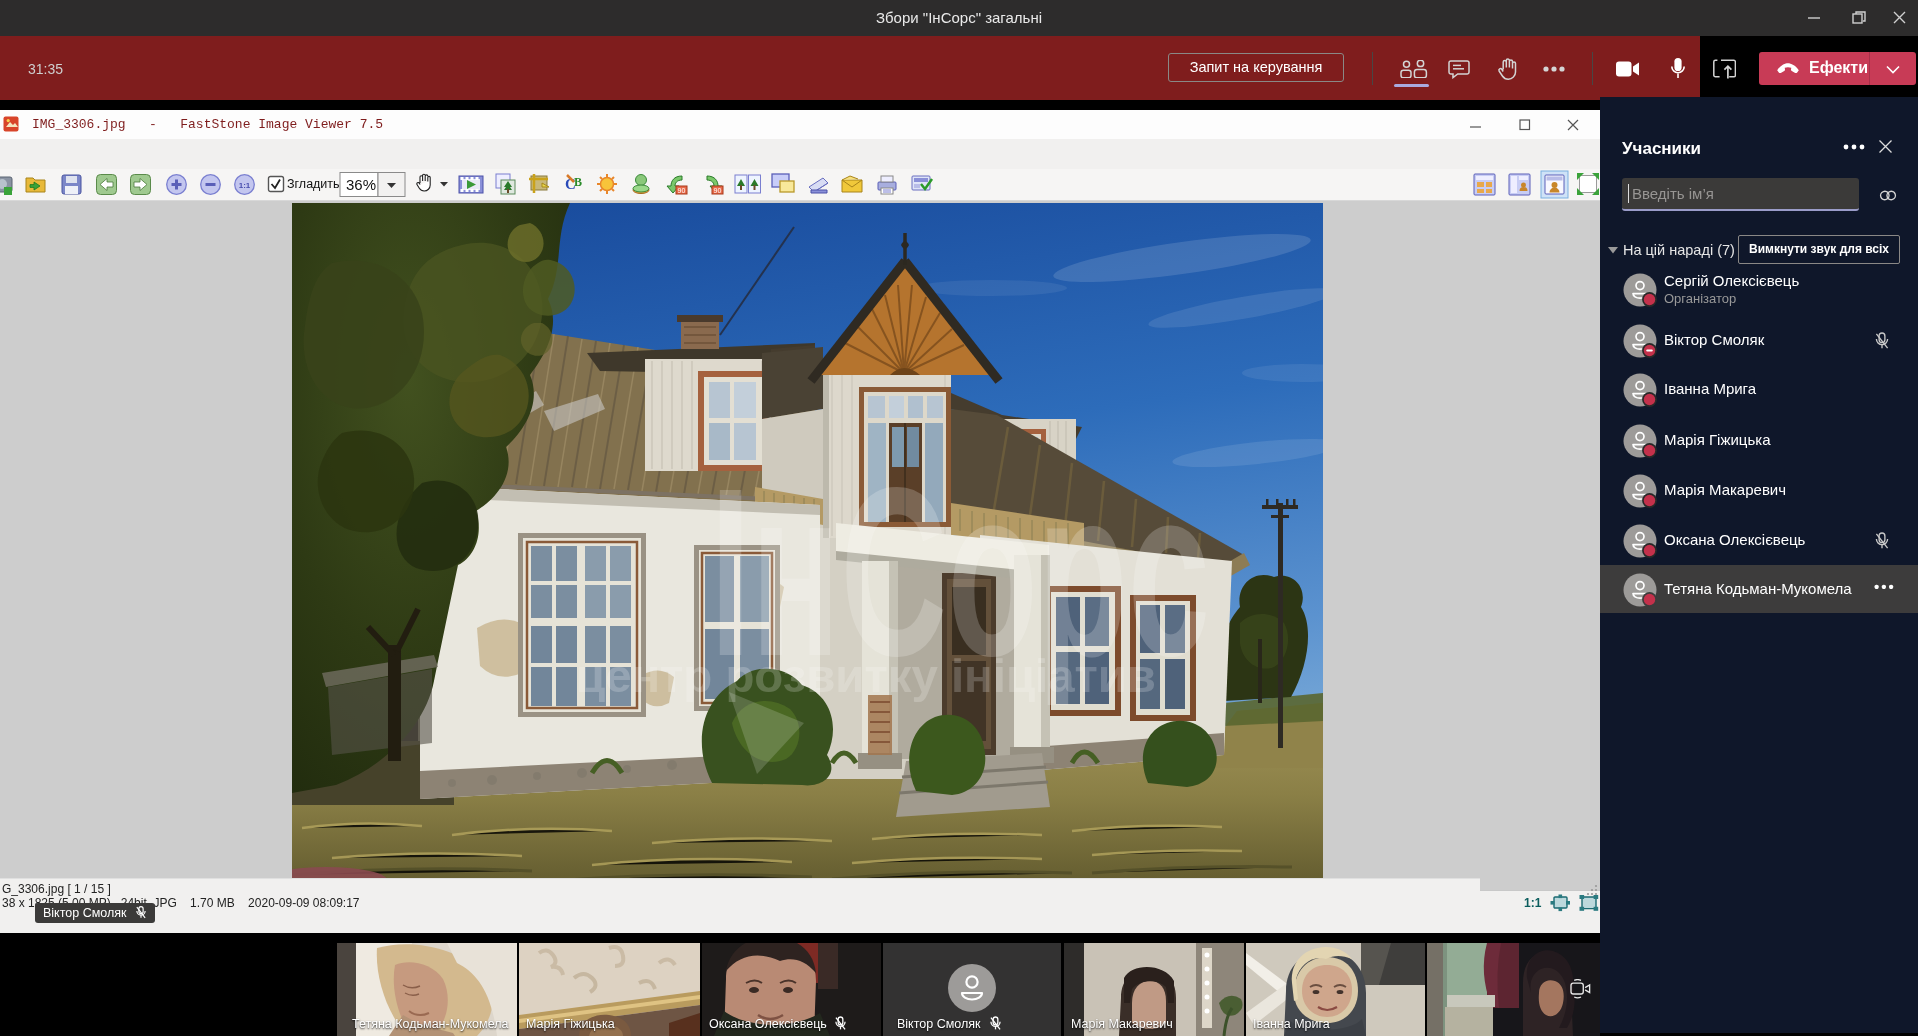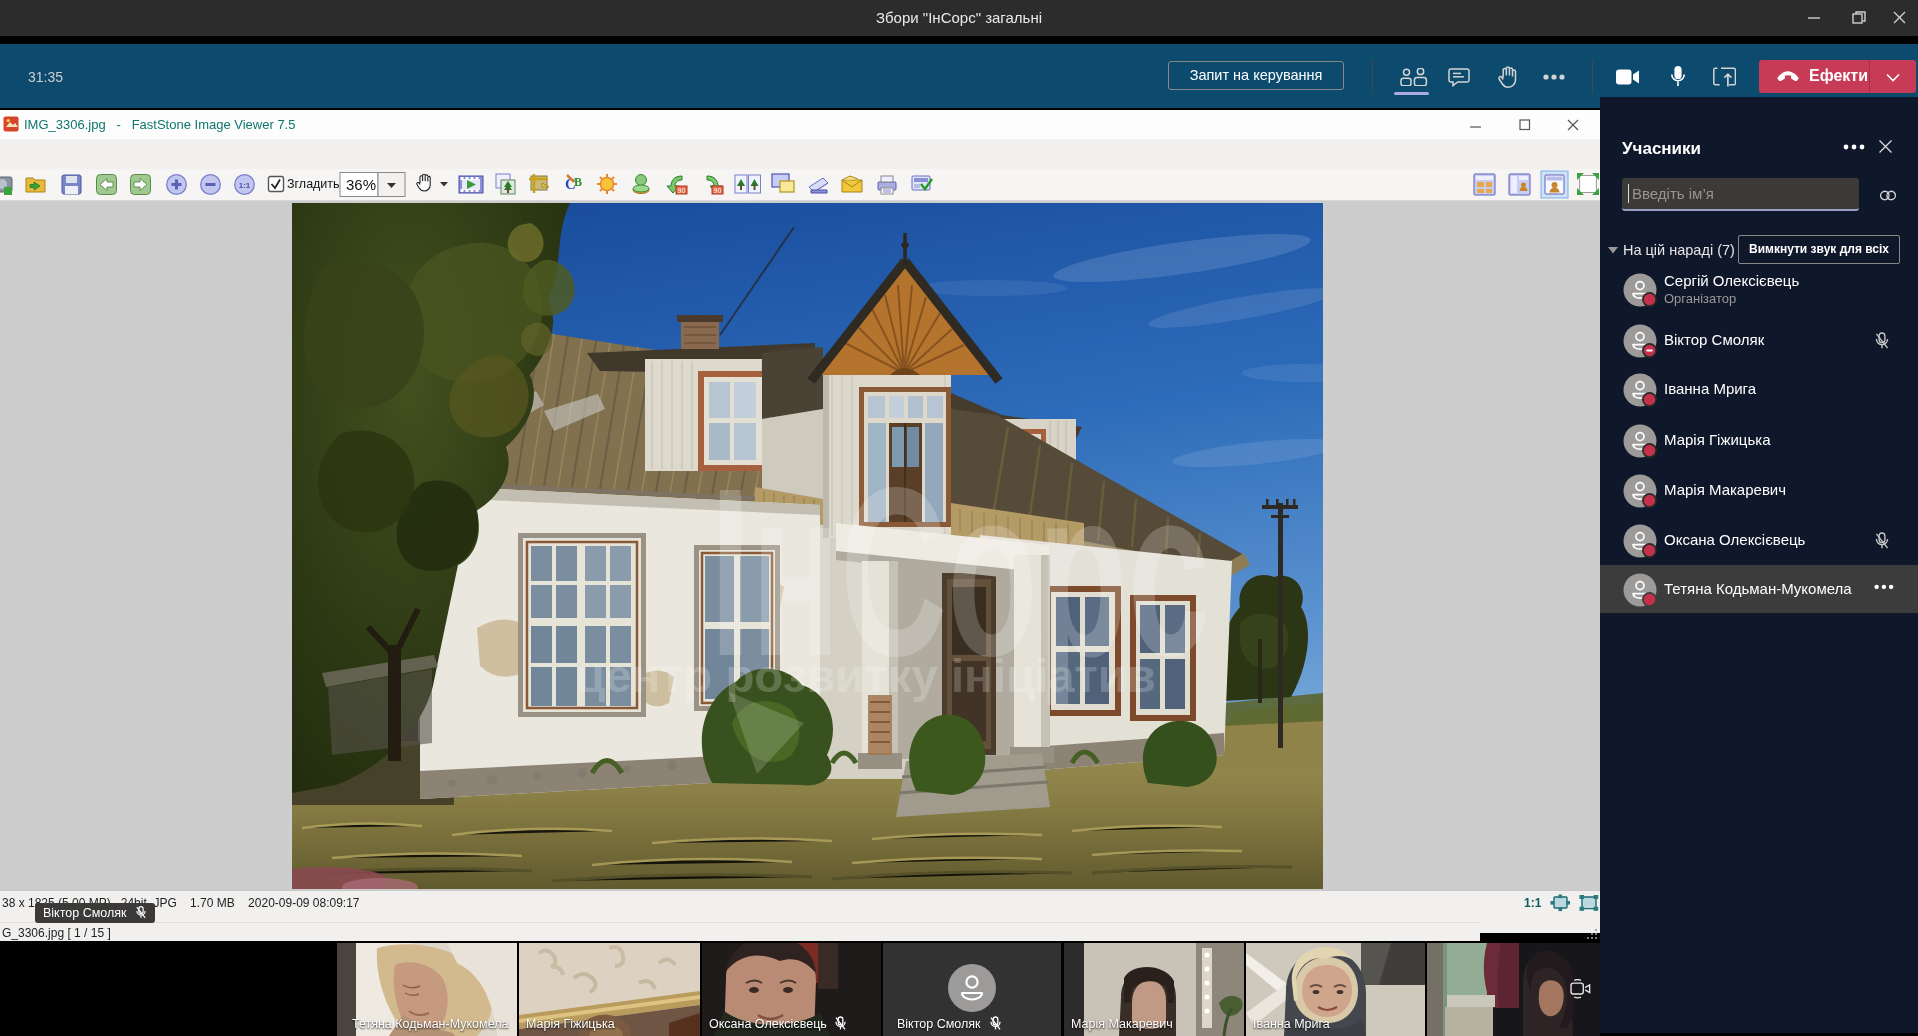--- a/index.html
+++ b/index.html
@@ -1,34 +1,34 @@
 <!DOCTYPE html>
 <html><head><meta charset="utf-8"><style>
 html,body{margin:0;padding:0;background:#000;font-family:"Liberation Sans",sans-serif;}
 #app{position:relative;width:1918px;height:1036px;overflow:hidden;background:#000;}
 .abs{position:absolute;}
 
 #ttl{left:0;top:0;width:1918px;height:36px;background:#2d2c2c;}
 #ttl .t{position:absolute;left:0;right:0;top:9px;text-align:center;color:#eaeaea;font-size:15px;}
-#bar{left:0;top:44px;width:1918px;height:64px;background:#0c4a6e;}
+#bar{left:0;top:36px;width:1700px;height:64px;background:#7f1d1d;}
 #timer{position:absolute;left:28px;top:25px;color:#cfcfcf;font-size:14px;}
 #reqbtn{position:absolute;left:1168px;top:17px;width:176px;height:29px;border:1px solid #8a8886;border-radius:3px;box-sizing:border-box;color:#fff;font-size:14.5px;text-align:center;line-height:27px;}
 .vsep{position:absolute;top:16px;width:1px;height:33px;background:#484644;}
 #activeline{position:absolute;left:1394px;top:48px;width:35px;height:2.5px;background:#a9aade;border-radius:2px;}
 
 #fswin{left:0;top:110px;width:1600px;height:823px;background:#f1f0ef;}
 #fstitle{position:absolute;left:0;top:0;width:1600px;height:29px;background:#fdfdfd;}
-#fstitle .txt{position:absolute;left:24px;top:7px;font-size:13px;color:#0f766e;}
+#fstitle .txt{position:absolute;left:32px;top:7px;font-size:13px;color:#7f1d1d;font-family:Liberation Mono, monospace;}
 #fsmenu{position:absolute;left:0;top:29px;width:1600px;height:30px;background:#f3f2f1;color:#1c1c1c;font-size:13px;}
 #fsmenu span{position:absolute;top:7px;}
 #fstools{position:absolute;left:0;top:59px;width:1600px;height:32px;background:#f6f5f4;border-bottom:1px solid #d8d8d8;box-sizing:border-box;}
 #fsview{position:absolute;left:0;top:91px;width:1600px;height:689px;background:#cdcdcd;}
 #photo{position:absolute;left:276px;top:93px;width:1031px;height:686px;margin-left:16px;}
 #fsstatus1{position:absolute;left:0;top:780px;width:1600px;height:24px;background:#f1f0ef;border-top:1px solid #c8c8c8;box-sizing:border-box;font-size:12px;color:#222;}
-#fsstatus2{position:absolute;left:0;top:812px;width:1480px;height:19px;background:#f1f0ef;border-top:1px solid #e0e0e0;box-sizing:border-box;font-size:12px;color:#222;}
+#fsstatus2{position:absolute;left:0;top:768px;width:1480px;height:19px;background:#f1f0ef;border-top:1px solid #e0e0e0;box-sizing:border-box;font-size:12px;color:#222;}
 #tooltip{position:absolute;left:35px;top:793px;height:20px;background:#3b3a39;border-radius:3px;color:#fff;font-size:12.5px;line-height:20px;padding:0 8px;white-space:nowrap;}
 
 .tile{position:absolute;top:943px;height:93px;overflow:hidden;background:#222;}
 .tname{position:absolute;left:7px;bottom:5px;color:#fff;font-size:12.5px;text-shadow:0 1px 2px rgba(0,0,0,.9);white-space:nowrap;}
 
 #panel{left:1600px;top:97px;width:318px;height:936px;background:#0f172a;}
 #phead{position:absolute;left:22px;top:42px;color:#fff;font-size:17px;font-weight:bold;}
 #searchbox{position:absolute;left:22px;top:81px;width:237px;height:33px;background:#3b3a39;border-radius:3px;border-bottom:2px solid #9a9cc9;box-sizing:border-box;}
 #searchbox .ph{position:absolute;left:10px;top:7px;color:#979593;font-size:15px;}
 #meetrow{position:absolute;left:0px;top:138px;width:318px;height:32px;}

